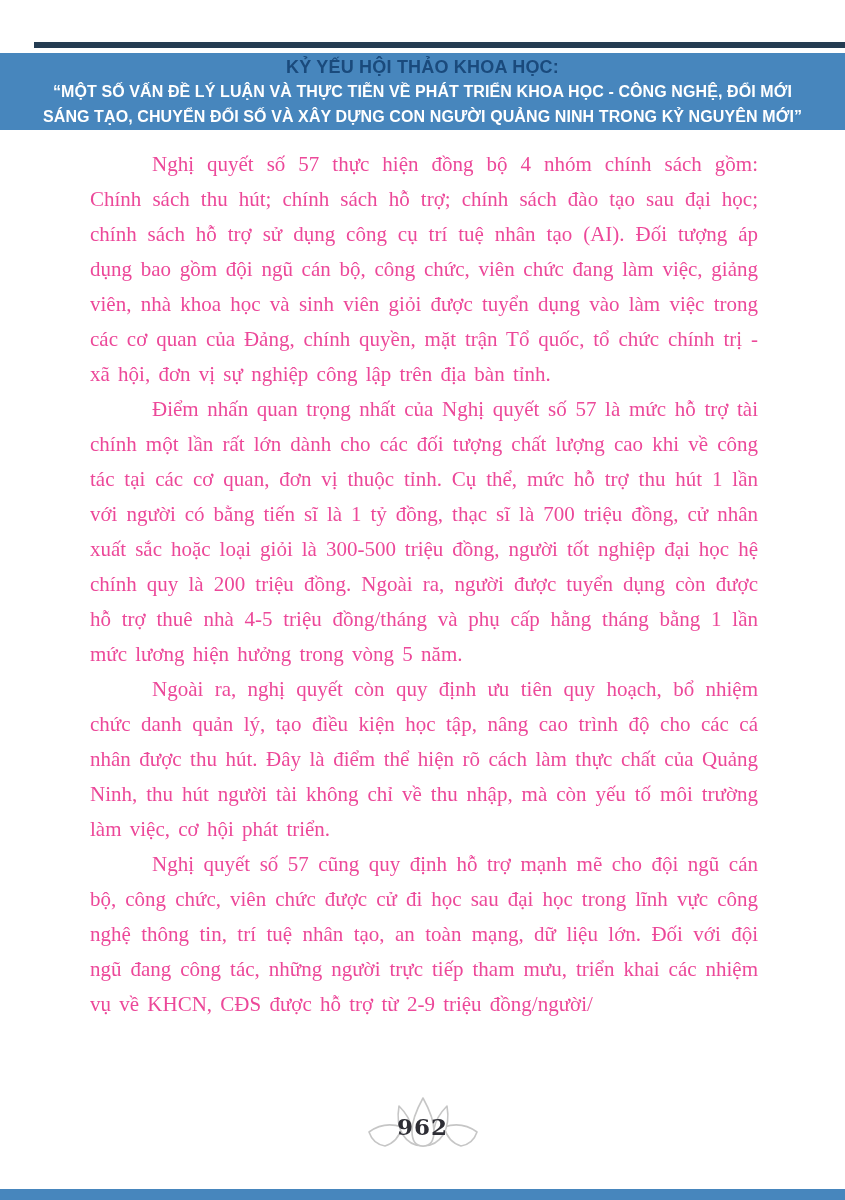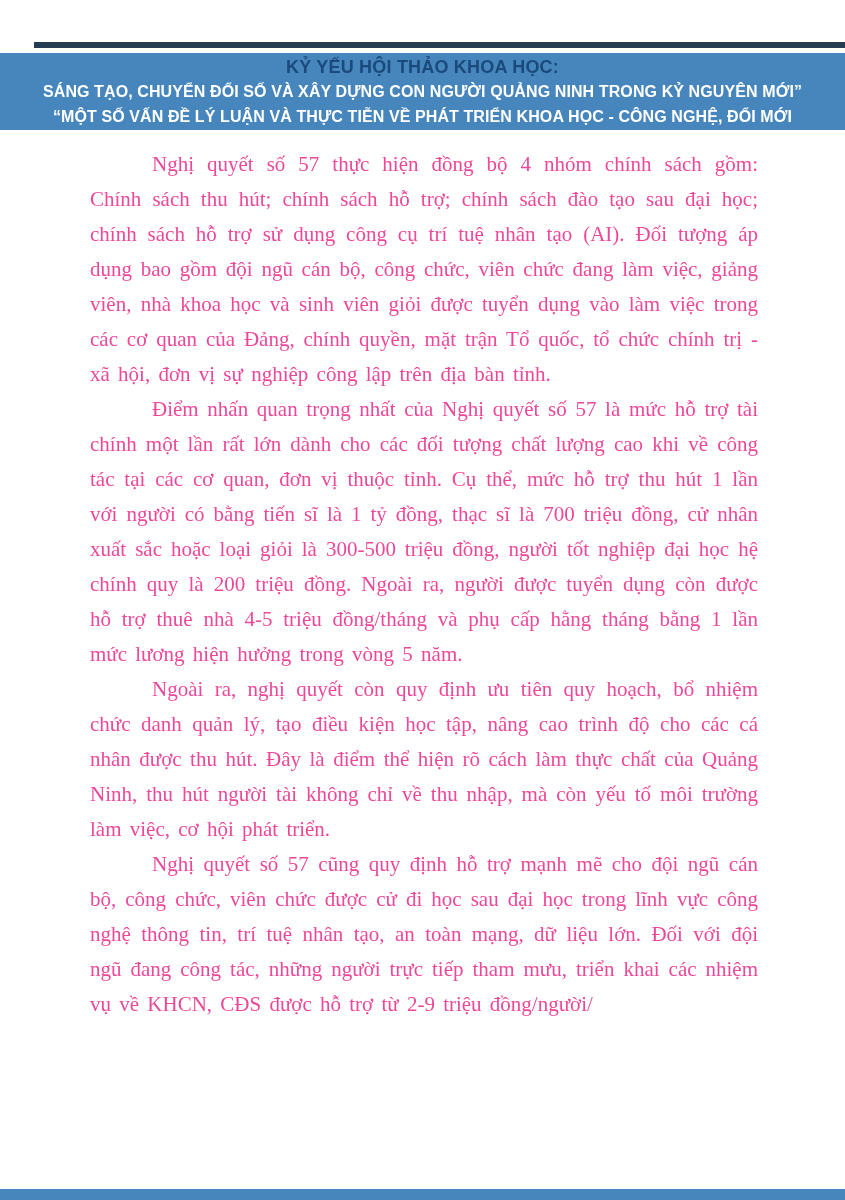--- a/index.html
+++ b/index.html
@@ -77,27 +77,46 @@
 </style>
 </head>
 <body>
 
 <div class="page">
 
   <div class="top-strip"></div>
 
   <header class="banner">
     <div class="banner-title">KỶ YẾU HỘI THẢO KHOA HỌC:</div>
+    <div class="banner-sub">“MỘT SỐ VẤN ĐỀ LÝ LUẬN VÀ THỰC TIỄN VỀ PHÁT TRIỂN KHOA HỌC - CÔNG NGHỆ, ĐỔI MỚI</div>
     <div class="banner-sub">SÁNG TẠO, CHUYỂN ĐỔI SỐ VÀ XÂY DỰNG CON NGƯỜI QUẢNG NINH TRONG KỶ NGUYÊN MỚI”</div>
-    <div class="banner-sub">“MỘT SỐ VẤN ĐỀ LÝ LUẬN VÀ THỰC TIỄN VỀ PHÁT TRIỂN KHOA HỌC - CÔNG NGHỆ, ĐỔI MỚI</div>
   </header>
 
   <main class="content">
     <p>Nghị quyết số 57 thực hiện đồng bộ 4 nhóm chính sách gồm: Chính sách thu hút; chính sách hỗ trợ; chính sách đào tạo sau đại học; chính sách hỗ trợ sử dụng công cụ trí tuệ nhân tạo (AI). Đối tượng áp dụng bao gồm đội ngũ cán bộ, công chức, viên chức đang làm việc, giảng viên, nhà khoa học và sinh viên giỏi được tuyển dụng vào làm việc trong các cơ quan của Đảng, chính quyền, mặt trận Tổ quốc, tổ chức chính trị - xã hội, đơn vị sự nghiệp công lập trên địa bàn tỉnh.</p>
     <p>Điểm nhấn quan trọng nhất của Nghị quyết số 57 là mức hỗ trợ tài chính một lần rất lớn dành cho các đối tượng chất lượng cao khi về công tác tại các cơ quan, đơn vị thuộc tỉnh. Cụ thể, mức hỗ trợ thu hút 1 lần với người có bằng tiến sĩ là 1 tỷ đồng, thạc sĩ là 700 triệu đồng, cử nhân xuất sắc hoặc loại giỏi là 300-500 triệu đồng, người tốt nghiệp đại học hệ chính quy là 200 triệu đồng. Ngoài ra, người được tuyển dụng còn được hỗ trợ thuê nhà 4-5 triệu đồng/tháng và phụ cấp hằng tháng bằng 1 lần mức lương hiện hưởng trong vòng 5 năm.</p>
     <p>Ngoài ra, nghị quyết còn quy định ưu tiên quy hoạch, bổ nhiệm chức danh quản lý, tạo điều kiện học tập, nâng cao trình độ cho các cá nhân được thu hút. Đây là điểm thể hiện rõ cách làm thực chất của Quảng Ninh, thu hút người tài không chỉ về thu nhập, mà còn yếu tố môi trường làm việc, cơ hội phát triển.</p>
     <p>Nghị quyết số 57 cũng quy định hỗ trợ mạnh mẽ cho đội ngũ cán bộ, công chức, viên chức được cử đi học sau đại học trong lĩnh vực công nghệ thông tin, trí tuệ nhân tạo, an toàn mạng, dữ liệu lớn. Đối với đội ngũ đang công tác, những người trực tiếp tham mưu, triển khai các nhiệm vụ về KHCN, CĐS được hỗ trợ từ 2-9 triệu đồng/người/</p>
   </main>
 
+  <footer class="footer">
+    <div class="lotus-wrap">
+      <svg width="118" height="58" viewBox="0 0 118 58" xmlns="http://www.w3.org/2000/svg">
+        <g fill="#ffffff" stroke="#c6c6c6" stroke-width="1.6" stroke-linejoin="round">
+
+          <path d="M5,36 Q20,25 38,31 Q34,46 21,50 Q9,48 5,36 Z"></path>
+
+          <path d="M113,36 Q98,25 80,31 Q84,46 97,50 Q109,48 113,36 Z"></path>
+
+          <path d="M35,10 Q32,28 39,39 Q46,50 59,50 Q50,44 48,33 Q46,21 35,10 Z"></path>
+
+          <path d="M83,10 Q86,28 79,39 Q72,50 59,50 Q68,44 70,33 Q72,21 83,10 Z"></path>
+
+          <path d="M59,2 Q48,22 48,35 Q48,50 59,50 Q70,50 70,35 Q70,22 59,2 Z"></path>
+        </g>
+      </svg>
+      <span class="pagenum">962</span>
+    </div>
+  </footer>
 
   <div class="bottom-bar"></div>
 
 </div>
 
 </body></html>

